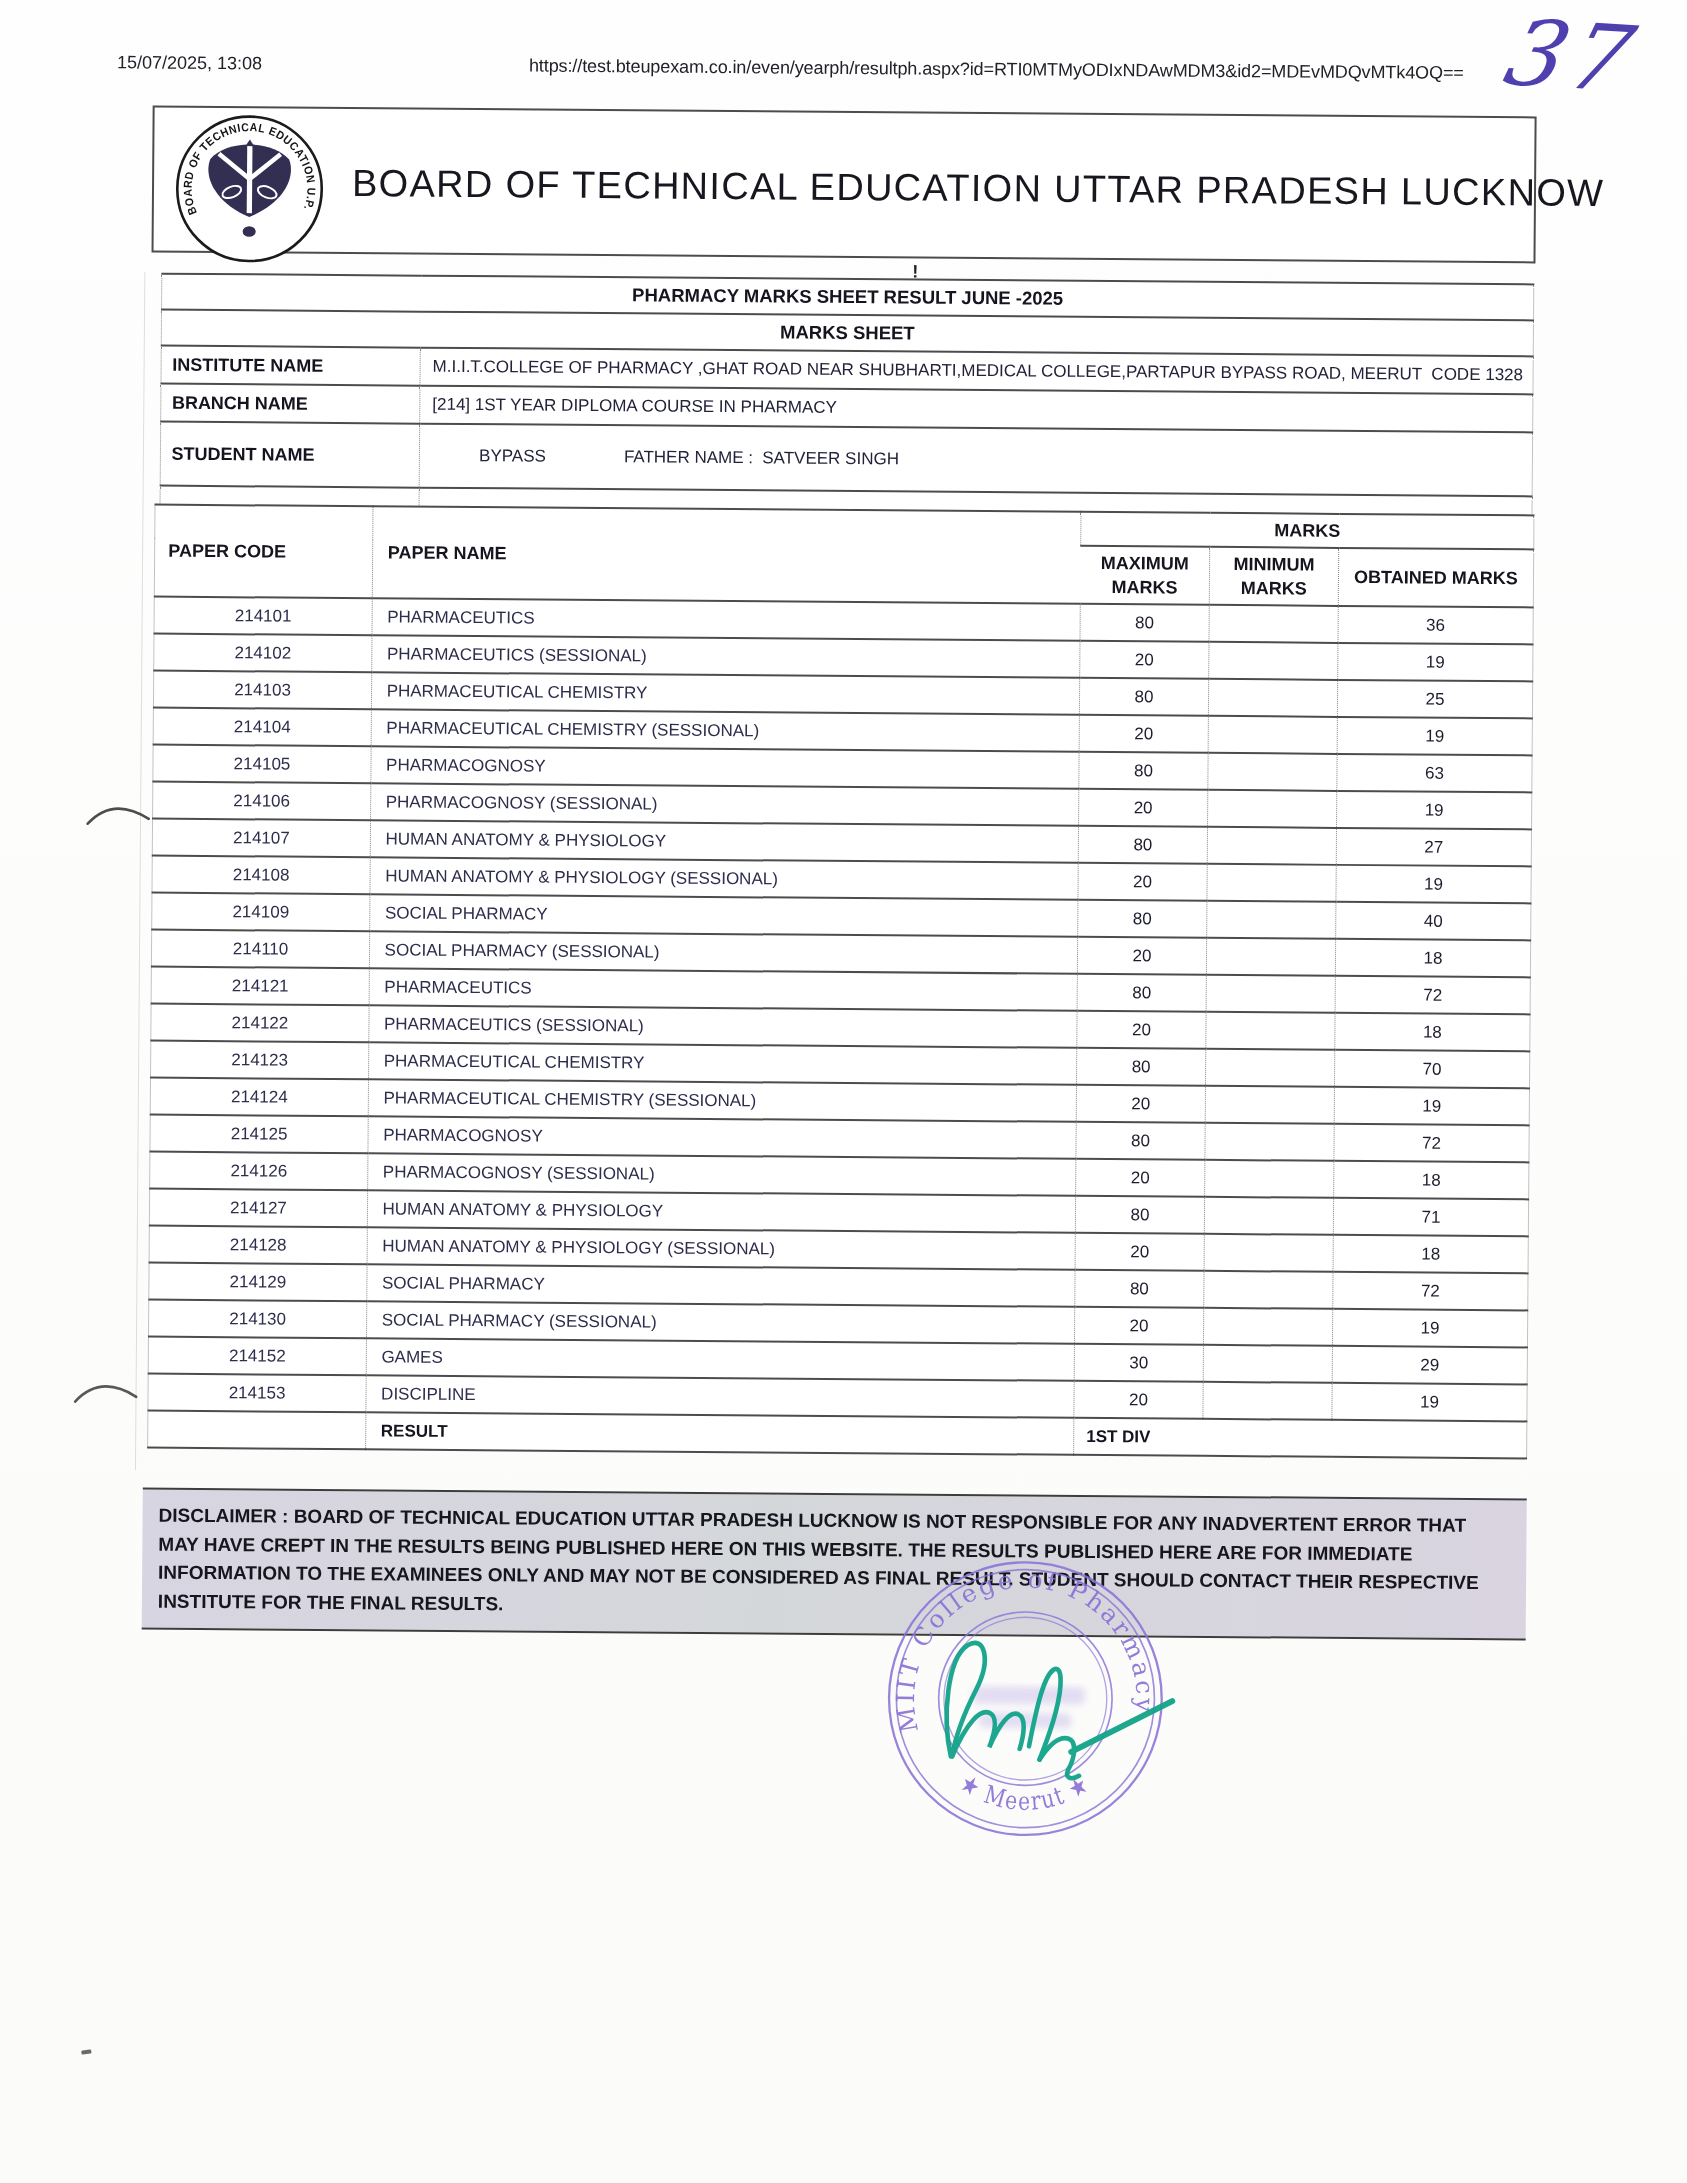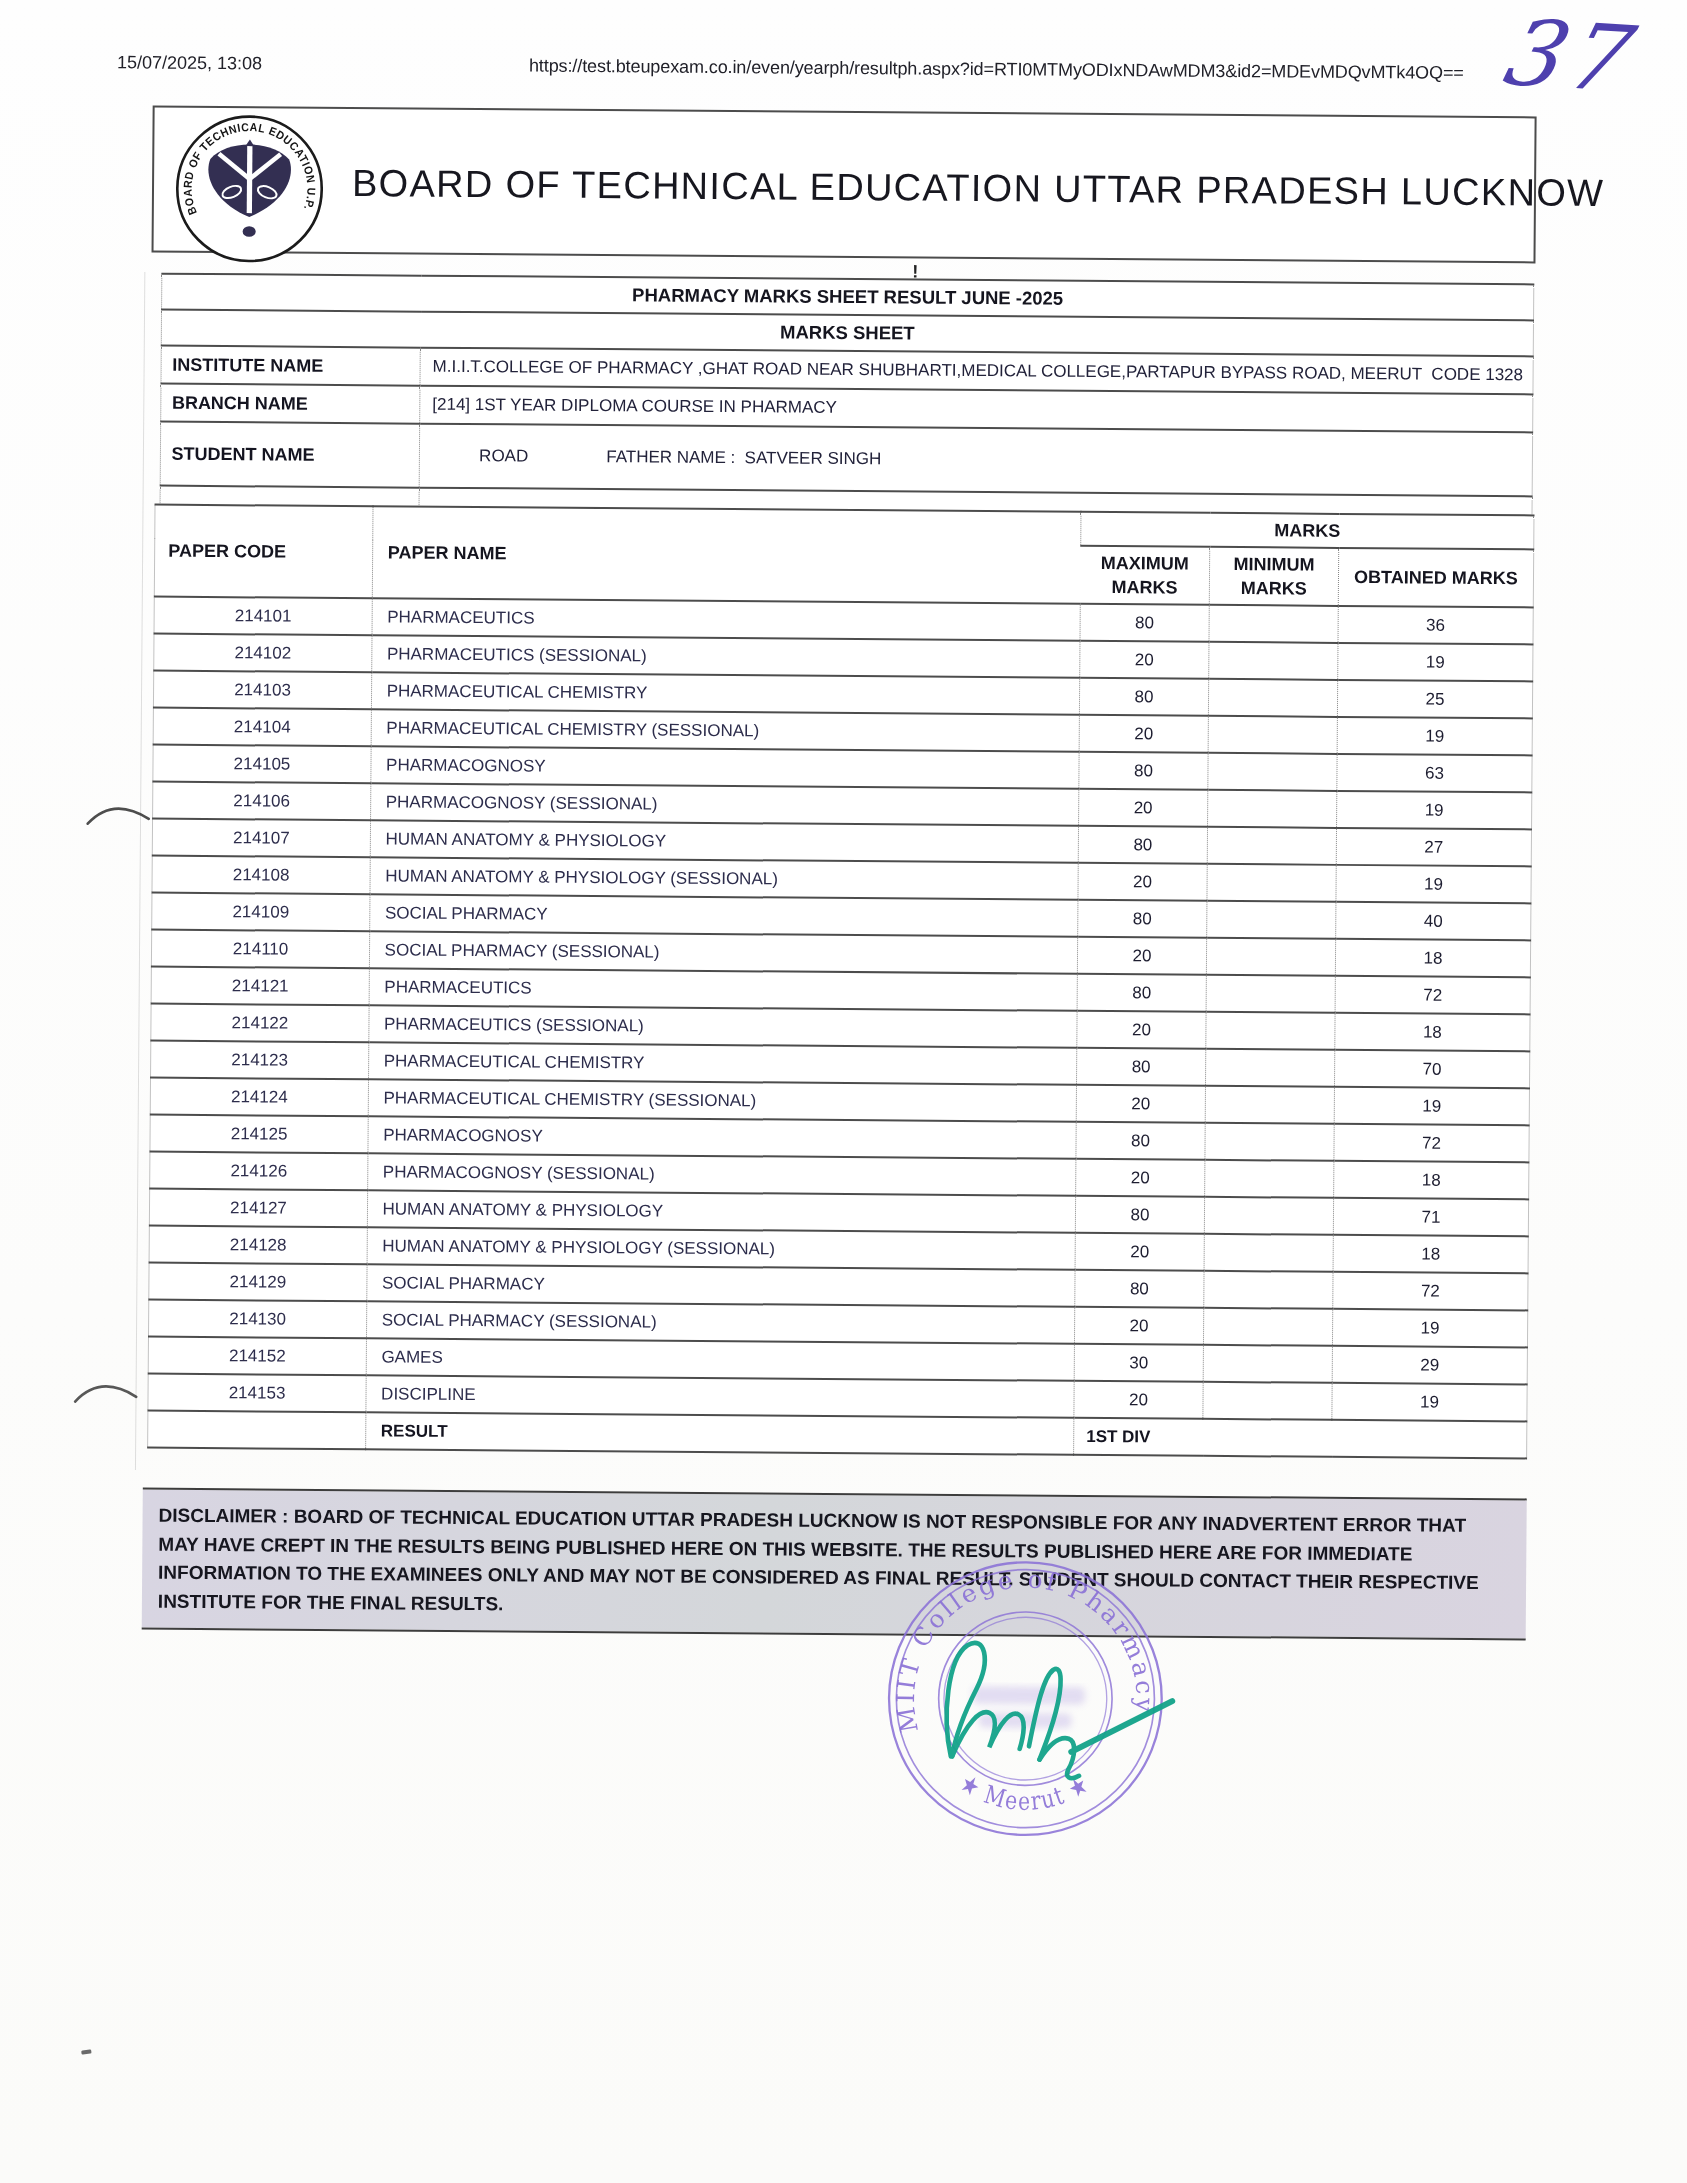--- a/index.html
+++ b/index.html
@@ -151,21 +151,21 @@
         <td class="lbl">INSTITUTE NAME</td>
         <td class="val">M.I.I.T.COLLEGE OF PHARMACY ,GHAT ROAD NEAR SHUBHARTI,MEDICAL COLLEGE,PARTAPUR BYPASS ROAD, MEERUT  CODE 1328</td>
       </tr>
       <tr class="h58">
         <td class="lbl">BRANCH NAME</td>
         <td class="val">[214] 1ST YEAR DIPLOMA COURSE IN PHARMACY</td>
       </tr>
       <tr class="h56">
         <td class="lbl">STUDENT NAME</td>
         <td class="val">
-          <span>ROAD</span><span class="seg-father">FATHER NAME :</span><span class="seg-fathername">SATVEER SINGH</span>
+          <span>BYPASS</span><span class="seg-father">FATHER NAME :</span><span class="seg-fathername">SATVEER SINGH</span>
         </td>
       </tr>
       <tr class="h56">
         <td class="lbl">ENROLLMENT NO.</td>
         <td class="val">
           <span>E24132821400037</span><span class="seg-rolllbl">ROLL NO</span><span class="seg-rollno">2516212141054</span>
         </td>
       </tr>
     </tbody>
   </table>

